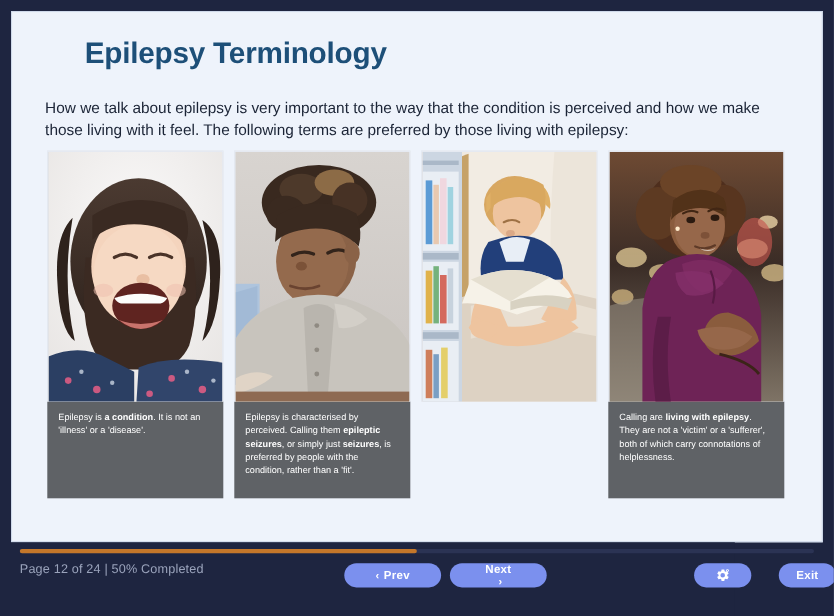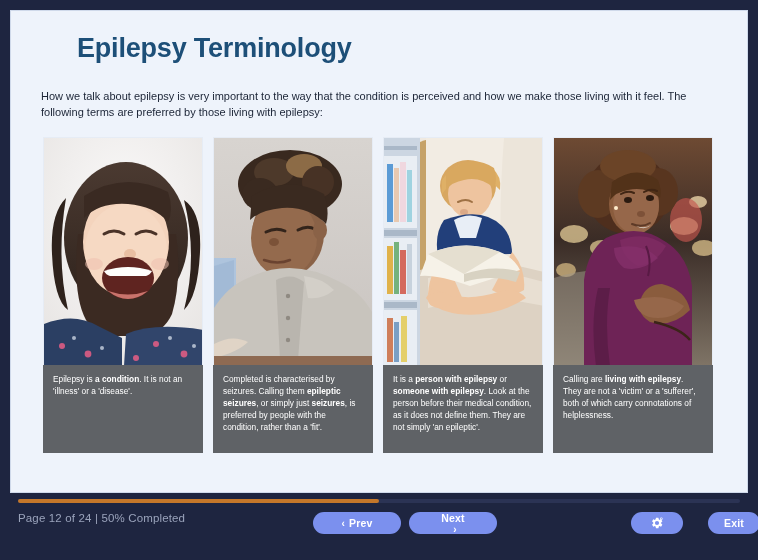--- a/index.html
+++ b/index.html
@@ -34,21 +34,21 @@
     font-weight:bold;
     color:#1d4f78;
     letter-spacing:-0.2px;
     margin-left:36px;
   }
 
   #intro-paragraph {
     position:absolute;
     left:30px; top:78px;
     width:680px;
-    font-size:11px;
+    font-size:14px;
     line-height:1.42;
     color:#1b2436;
   }
 
   
   #card-row {
     position:absolute;
     left:32px; top:126px;
     width:676px;
     display:flex;
@@ -229,21 +229,21 @@
               <circle cx="74" cy="158" r="2.2"></circle>
                 <circle cx="74" cy="180" r="2.2"></circle>
               <circle cx="74" cy="202" r="2.2"></circle>
                 <circle cx="74" cy="222" r="2.2"></circle>
             </g>
             <path d="M90 138 q18 2 30 14 q-12 10 -26 8 z" fill="#d3cfc8"></path>
             <path d="M0 206 q18 -10 34 -2 q-10 10 -34 16z" fill="#e0d4c6"></path>
             <rect x="0" y="218" width="160" height="10" fill="#8e6a52"></rect>
           </svg>
         </div>
-        <div class="card-caption"><span>Completed is characterised by seizures. Calling them </span><b>epileptic seizures</b><span>, or simply just </span><b>seizures</b><span>, is preferred by people with the condition, rather than a 'fit'.</span></div>
+        <div class="card-caption"><span>Epilepsy is characterised by perceived. Calling them </span><b>epileptic seizures</b><span>, or simply just </span><b>seizures</b><span>, is preferred by people with the condition, rather than a 'fit'.</span></div>
       </div>
 
       <div class="term-card">
         <div class="card-photo">
           <svg viewBox="0 0 160 228" preserveAspectRatio="xMidYMid slice">
             <rect width="160" height="228" fill="#efe9e1"></rect>
             <rect x="0" y="0" width="36" height="228" fill="#ccd6e2"></rect>
             <rect x="0" y="8" width="33" height="4" fill="#aab8c8"></rect>
             <rect x="0" y="18" width="33" height="72" fill="#e9eef4"></rect>
             <g>
@@ -282,21 +282,20 @@
             <path d="M70 82 q14 -8 28 -2 l-6 20 l-16 0z" fill="#e8eef6"></path>
             <path d="M60 118 q-14 14 -16 38 q16 14 36 8 z" fill="#eec49f"></path>
             <path d="M128 114 q14 16 12 38 q-16 10 -32 0 z" fill="#eec49f"></path>
             <path d="M48 150 q30 16 66 4 q18 -6 28 6 q-30 20 -68 16 q-24 -4 -32 -16z" fill="#eec49f"></path>
             <path d="M44 116 q36 -16 72 -2 q14 6 20 18 l-50 16 q-34 -12 -50 -10z" fill="#f6f2e8"></path>
             <path d="M44 116 q36 -16 72 -2 l-36 22 z" fill="#e5dfd0"></path>
             <path d="M80 136 q30 -10 56 -2 l-4 10 q-26 -8 -52 0z" fill="#d8d2c2"></path>
             <ellipse cx="56" cy="162" rx="12" ry="8" fill="#eec49f"></ellipse>
           </svg>
         </div>
-        <div class="card-caption"><span>It is a </span><b>person with epilepsy</b><span> or </span><b>someone with epilepsy</b><span>. Look at the person before their medical condition, as it does not define them. They are not simply 'an epileptic'.</span></div>
       </div>
 
       <div class="term-card">
         <div class="card-photo">
           <svg viewBox="0 0 160 228" preserveAspectRatio="xMidYMid slice">
             <defs>
               <linearGradient id="g4bg" x1="0" y1="0" x2="0" y2="1">
                 <stop offset="0%" stop-color="#6e4a33"></stop>
                   <stop offset="45%" stop-color="#3a2c26"></stop>
                 <stop offset="100%" stop-color="#7f7466"></stop>

